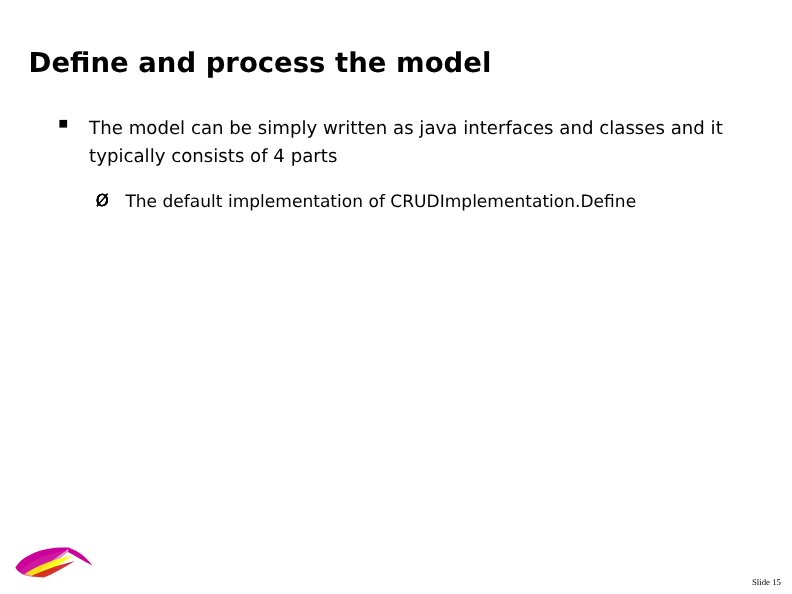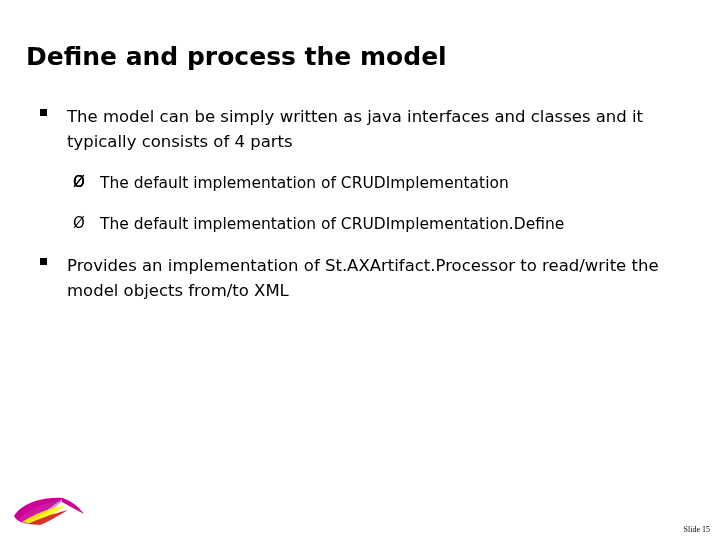--- a/index.html
+++ b/index.html
@@ -26,21 +26,21 @@
     top: 42px;
     font-size: 25px;
     font-weight: bold;
     color: #000000;
     letter-spacing: 0px;
     line-height: 30px;
     text-align: right;
   }
   .body-block {
     position: absolute;
-    left: 28px;
+    left: 42px;
     top: 104px;
     width: 660px;
   }
   .l1 {
     position: relative;
     padding-left: 39px;
     font-size: 16.5px;
     line-height: 25px;
     color: #000000;
     margin-bottom: 6px;
@@ -117,34 +117,29 @@
       <div class="l2">
         <span class="bullet2">Ø</span>
       </div>
 
       <div class="l2">
         <span class="bullet2">Ø</span>
       </div>
 
       <div class="l2">
         <span class="bullet2">Ø</span>
-        <span class="text">The default implementation of CRUDImplementation</span>
       </div>
 
       <div class="l2">
         <span class="bullet2">Ø</span>
         <span class="text">The default implementation of CRUDImplementation.Define</span>
       </div>
 
     </div>
 
-    <div class="l1 last-l1">
-      <span class="bullet"></span>
-      <span class="text">Provides an implementation of St.AXArtifact.Processor to read/write the model objects from/to XML</span>
-    </div>
 
   </div>
 
   <svg class="logo" viewBox="0 0 74 34">
     <g>
       <path d="M2 22 C10 8, 34 2, 52 4 C40 12, 30 20, 20 28 C12 30, 5 28, 2 22 Z" fill="#cc0099"></path>
       <path d="M6 26 C16 14, 36 8, 52 6 C42 14, 32 22, 22 29 C16 31, 9 30, 6 26 Z" fill="#d42aa8" opacity="0.55"></path>
       <path d="M10 28 C22 20, 38 14, 54 11 C44 18, 34 25, 24 30 Z" fill="#ffff00" opacity="0.85"></path>
       <path d="M16 30 C26 25, 40 20, 56 16 C46 22, 36 28, 28 31 Z" fill="#cc0000" opacity="0.8"></path>
       <path d="M50 4 C58 6, 66 12, 72 20 C64 16, 56 11, 50 8 Z" fill="#cc0099"></path>

